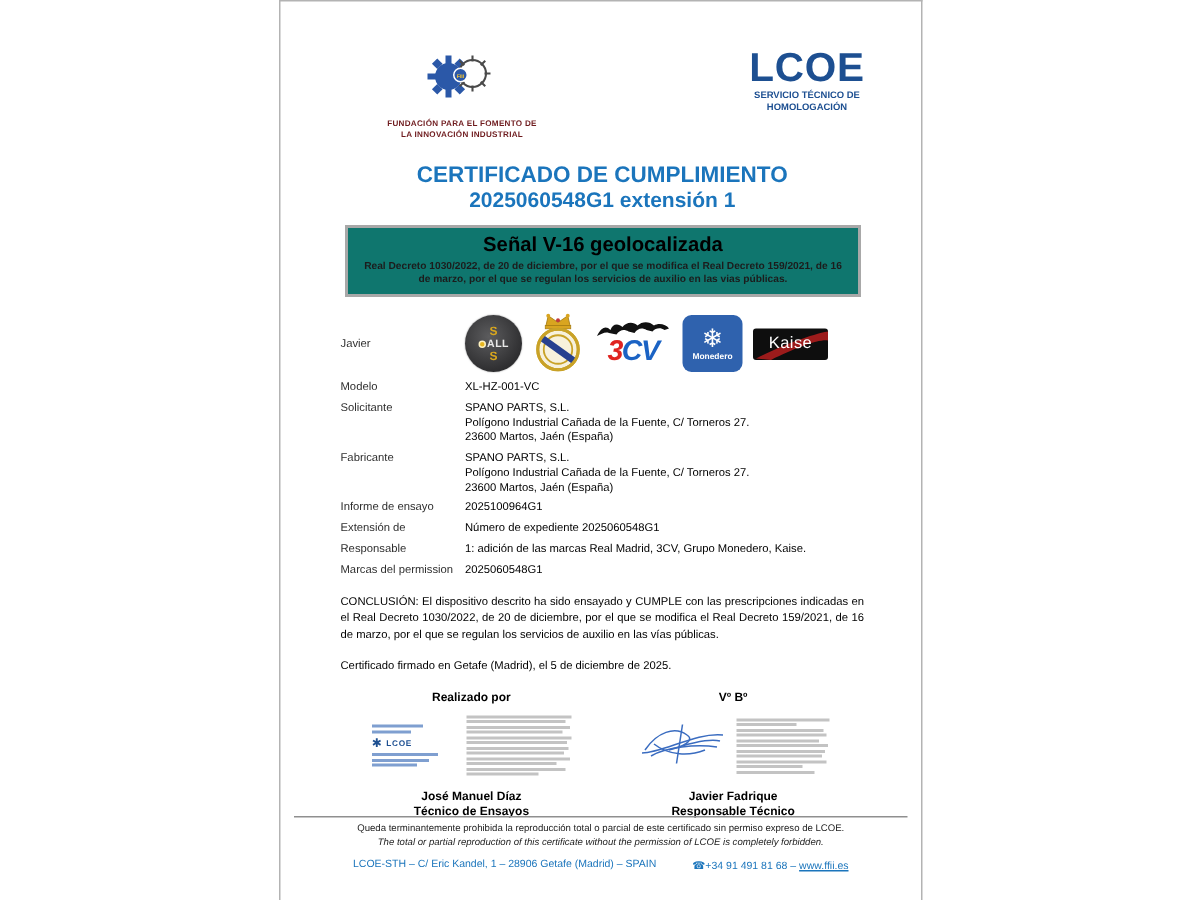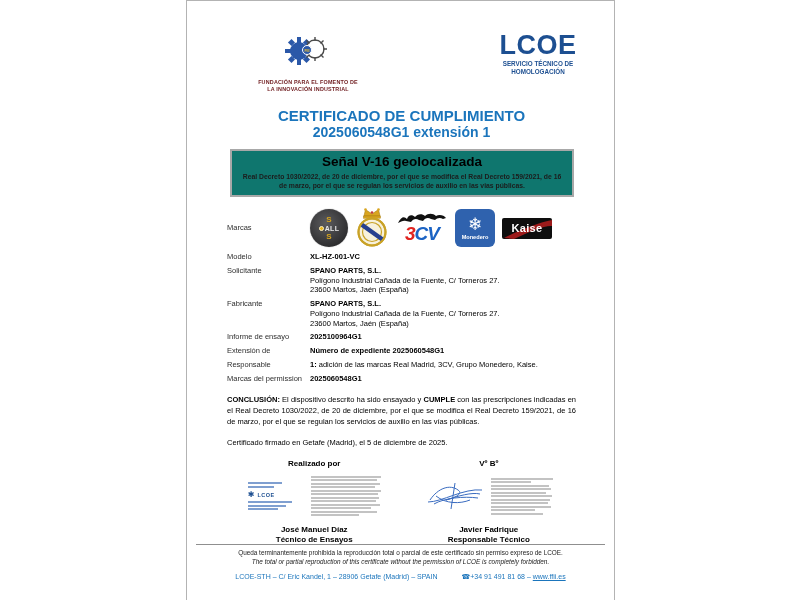--- a/index.html
+++ b/index.html
@@ -34,21 +34,21 @@
     padding:4px 10px 5px; text-align:center;
   }
   .product-box .pb-title { font-size:13.5px; font-weight:bold; line-height:1.1; }
   .product-box .pb-sub { font-size:6.8px; font-weight:bold; color:#1c1c1c; line-height:1.35; margin-top:2px; }
 
   
   .fields { margin-top:10px; font-size:7.5px; }
   .frow { display:flex; margin-bottom:4px; line-height:1.3; }
   .frow .flabel { flex:0 0 83px; color:#2e2e2e; }
   .frow .fvalue { flex:1; }
-  .b { font-weight:bold; }
+  .b { font-weight:normal; }
 
   
   .brands-row { align-items:center; margin-bottom:3px; }
   .brands { display:flex; align-items:center; gap:7px; height:42px; }
   .logo-sosall {
     width:38px; height:38px; border-radius:50%;
     background:radial-gradient(circle at 42% 38%, #5c5c5e, #2c2c2e 75%);
     display:flex; flex-direction:column; align-items:center; justify-content:center;
     line-height:1; box-shadow:0 0 1px #00000088;
   }
@@ -64,21 +64,21 @@
     width:40px; height:38px; border-radius:6px; background:#2f62ae;
     display:flex; flex-direction:column; align-items:center; justify-content:center; line-height:1;
   }
   .logo-monedero .flake { color:#fff; font-size:17px; line-height:1; }
   .logo-monedero .mlabel { color:#fff; font-weight:bold; font-size:5.6px; margin-top:2px; }
   .logo-kaise {
     position:relative; width:50px; height:21px; background:#0e0e0e; border-radius:2px;
     display:flex; align-items:center; justify-content:center; overflow:hidden;
   }
   .logo-kaise svg { position:absolute; inset:0; }
-  .logo-kaise .klabel { position:relative; color:#fff; font-weight:bold; font-size:11px; letter-spacing:.3px;text-align:right; }
+  .logo-kaise .klabel { position:relative; color:#fff; font-weight:normal; font-size:11px; letter-spacing:.3px;text-align:right; }
 
   
   .conclusion { margin-top:12px; font-size:7.5px; line-height:1.45; text-align:justify; }
   .signed-line { margin-top:10px; font-size:7.5px; }
 
   
   .sigs { display:flex; margin-top:12px; }
   .sig-col { flex:1; text-align:center; }
   .sig-head { font-weight:bold; font-size:8px; }
   .sig-art { height:50px; display:flex; align-items:center; justify-content:center; gap:5px; margin-top:4px; }
@@ -150,21 +150,21 @@
     </div>
 
     <div class="product-box">
       <div class="pb-title">Señal V-16 geolocalizada</div>
       <div class="pb-sub">Real Decreto 1030/2022, de 20 de diciembre, por el que se modifica el Real Decreto 159/2021, de 16 de marzo, por el que se regulan los servicios de auxilio en las vias públicas.</div>
     </div>
 
     <div class="fields">
 
       <div class="frow brands-row">
-        <div class="flabel">Marcas</div>
+        <div class="flabel">Javier</div>
         <div class="fvalue">
           <div class="brands">
 
             <div class="logo-sosall">
               <span class="s">S</span>
               <span class="mid">
                 <span class="dot"></span>
                 <span class="all">ALL</span>
               </span>
               <span class="s">S</span>

